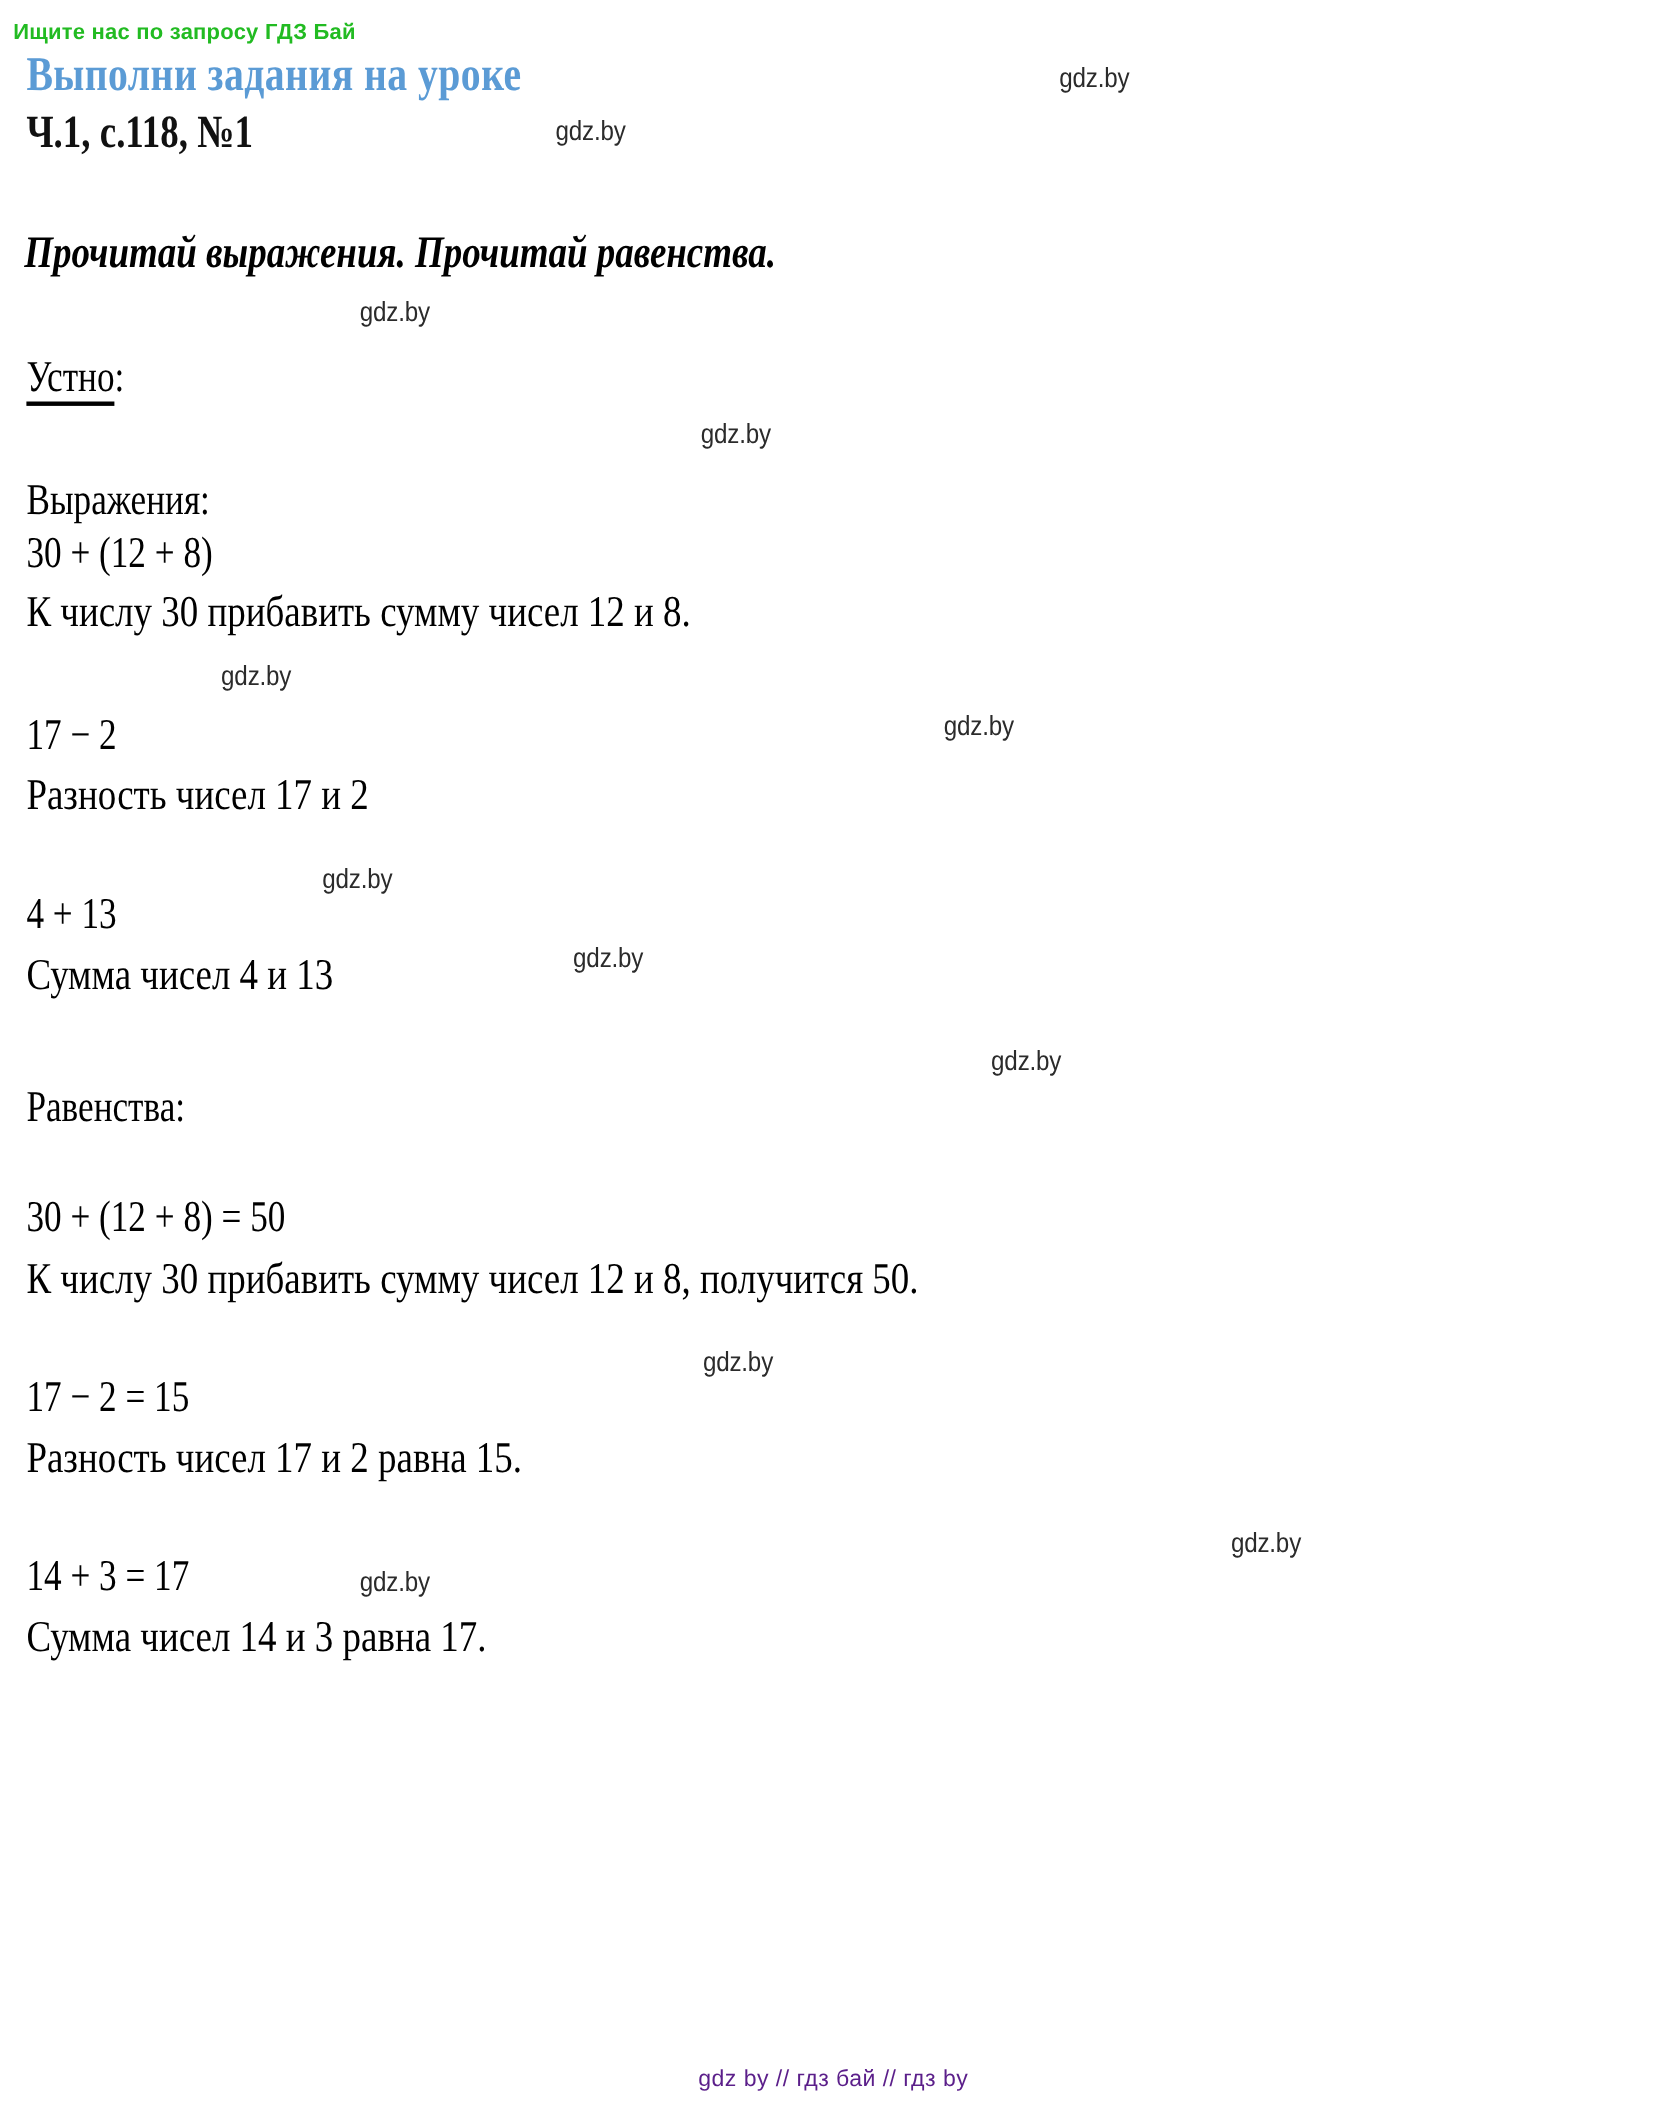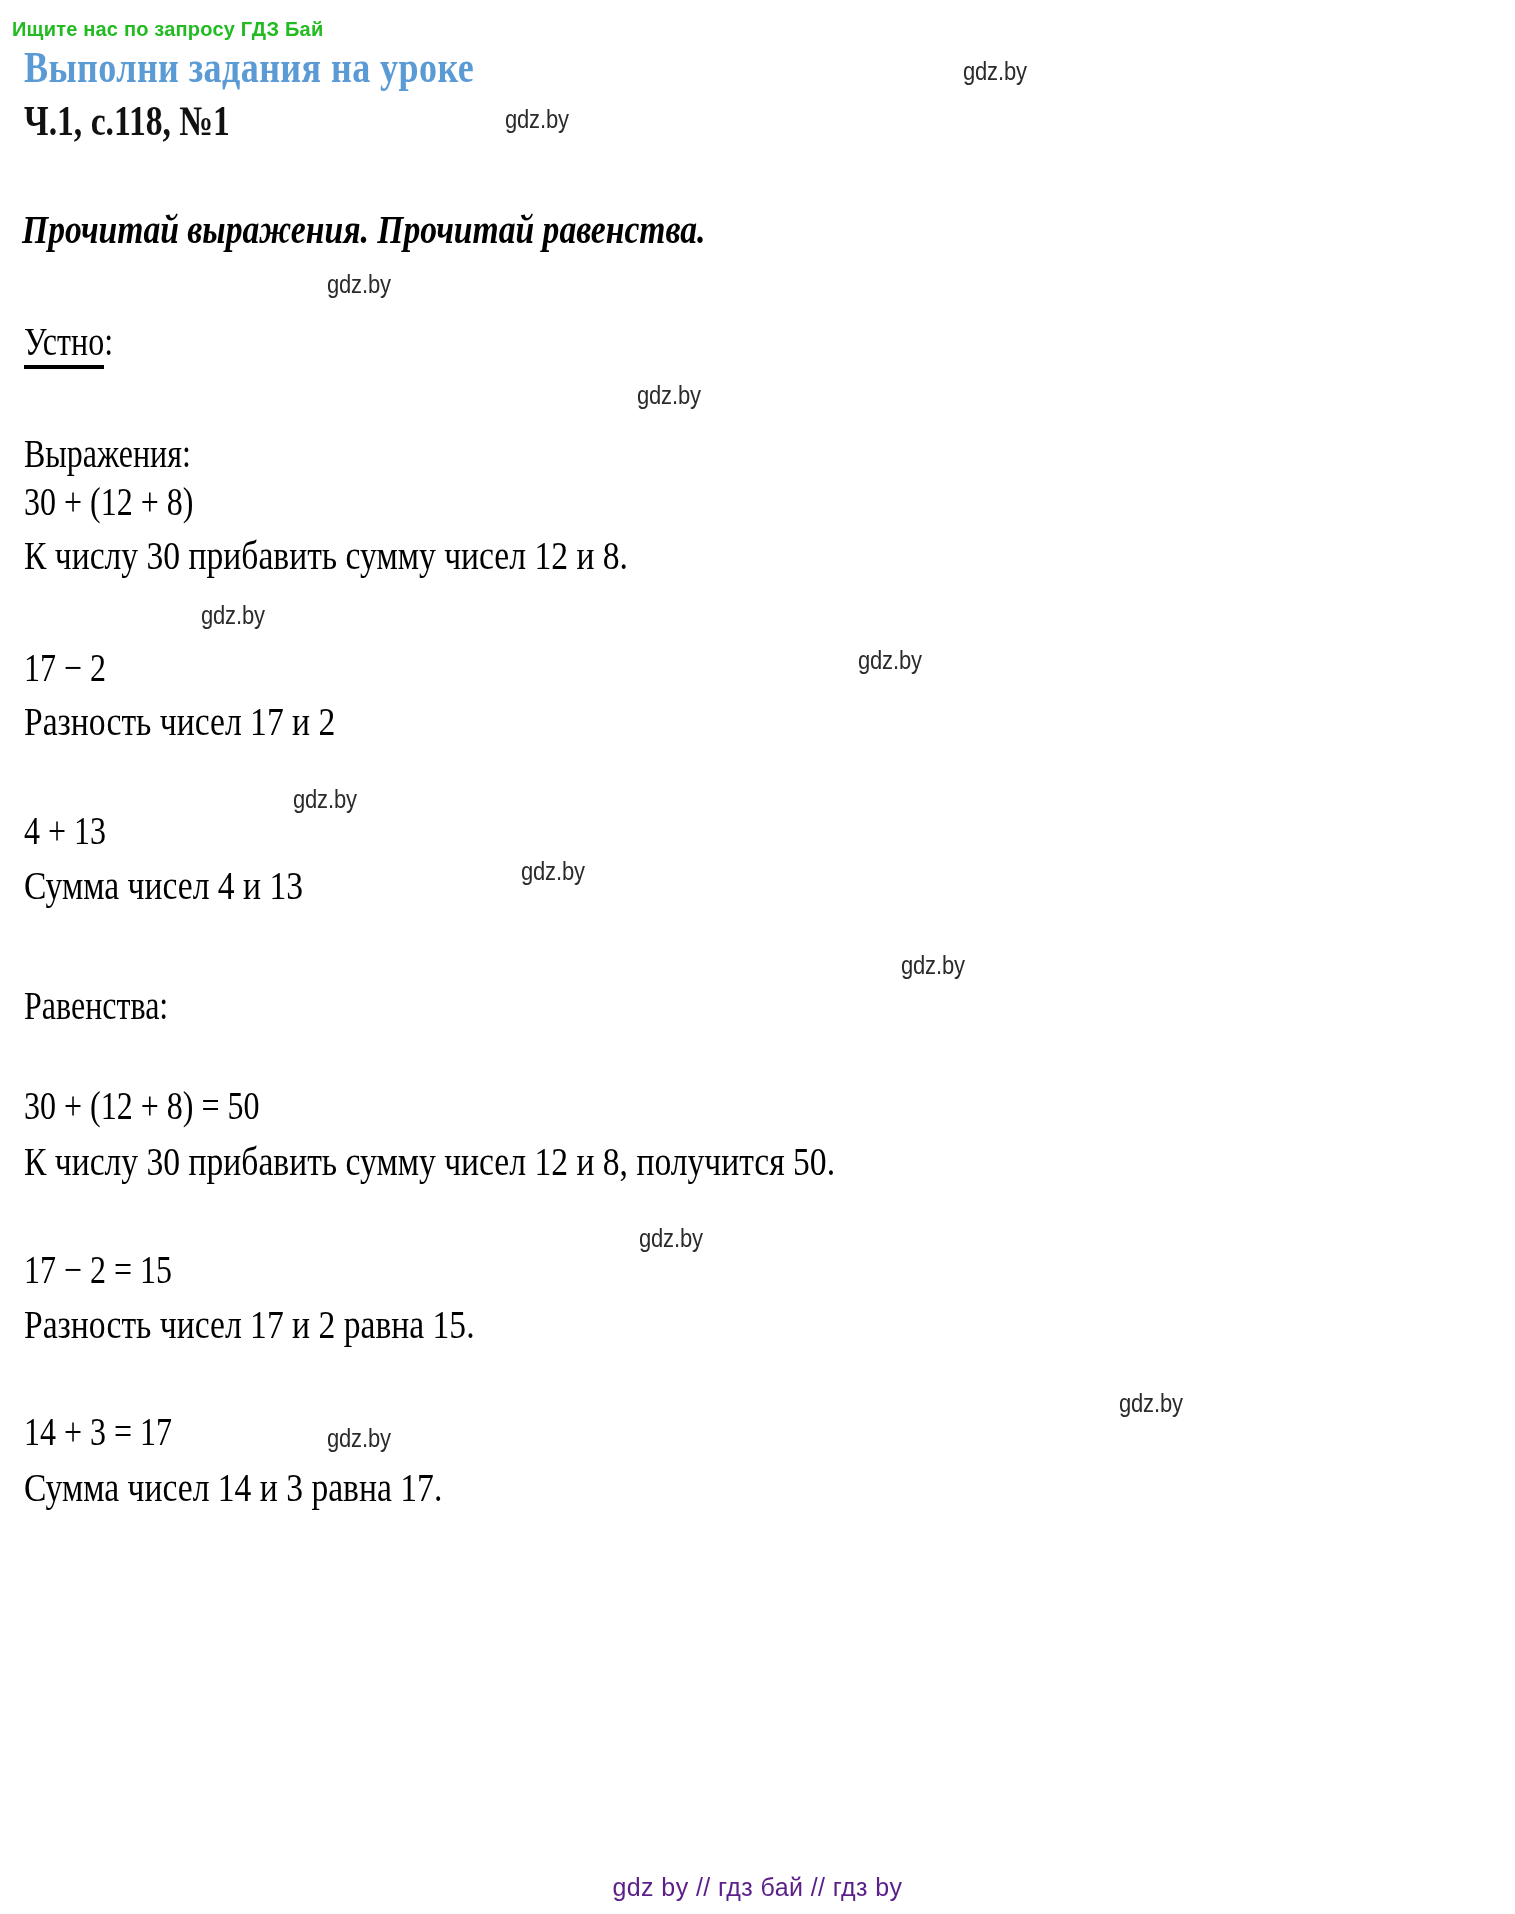--- a/index.html
+++ b/index.html
@@ -116,21 +116,21 @@
     position: absolute;
     left: 0;
     bottom: 12px;
     width: 1515px;
     display: flex;
     align-items: center;
     justify-content: center;
   }
   #footer-strip .footer-text {
     font-family: "Liberation Sans", "DejaVu Sans", sans-serif;
-    font-size: 25px;
+    font-size: 21px;
     font-weight: 400;
     color: #5b1f8a;
     letter-spacing: 0.4px;
   }
 </style>
 </head>
 <body>
 
 <div id="promo-banner">
   <span class="promo-text" style="color: rgb(34, 187, 34);">Ищите нас по запросу ГДЗ Бай</span>

